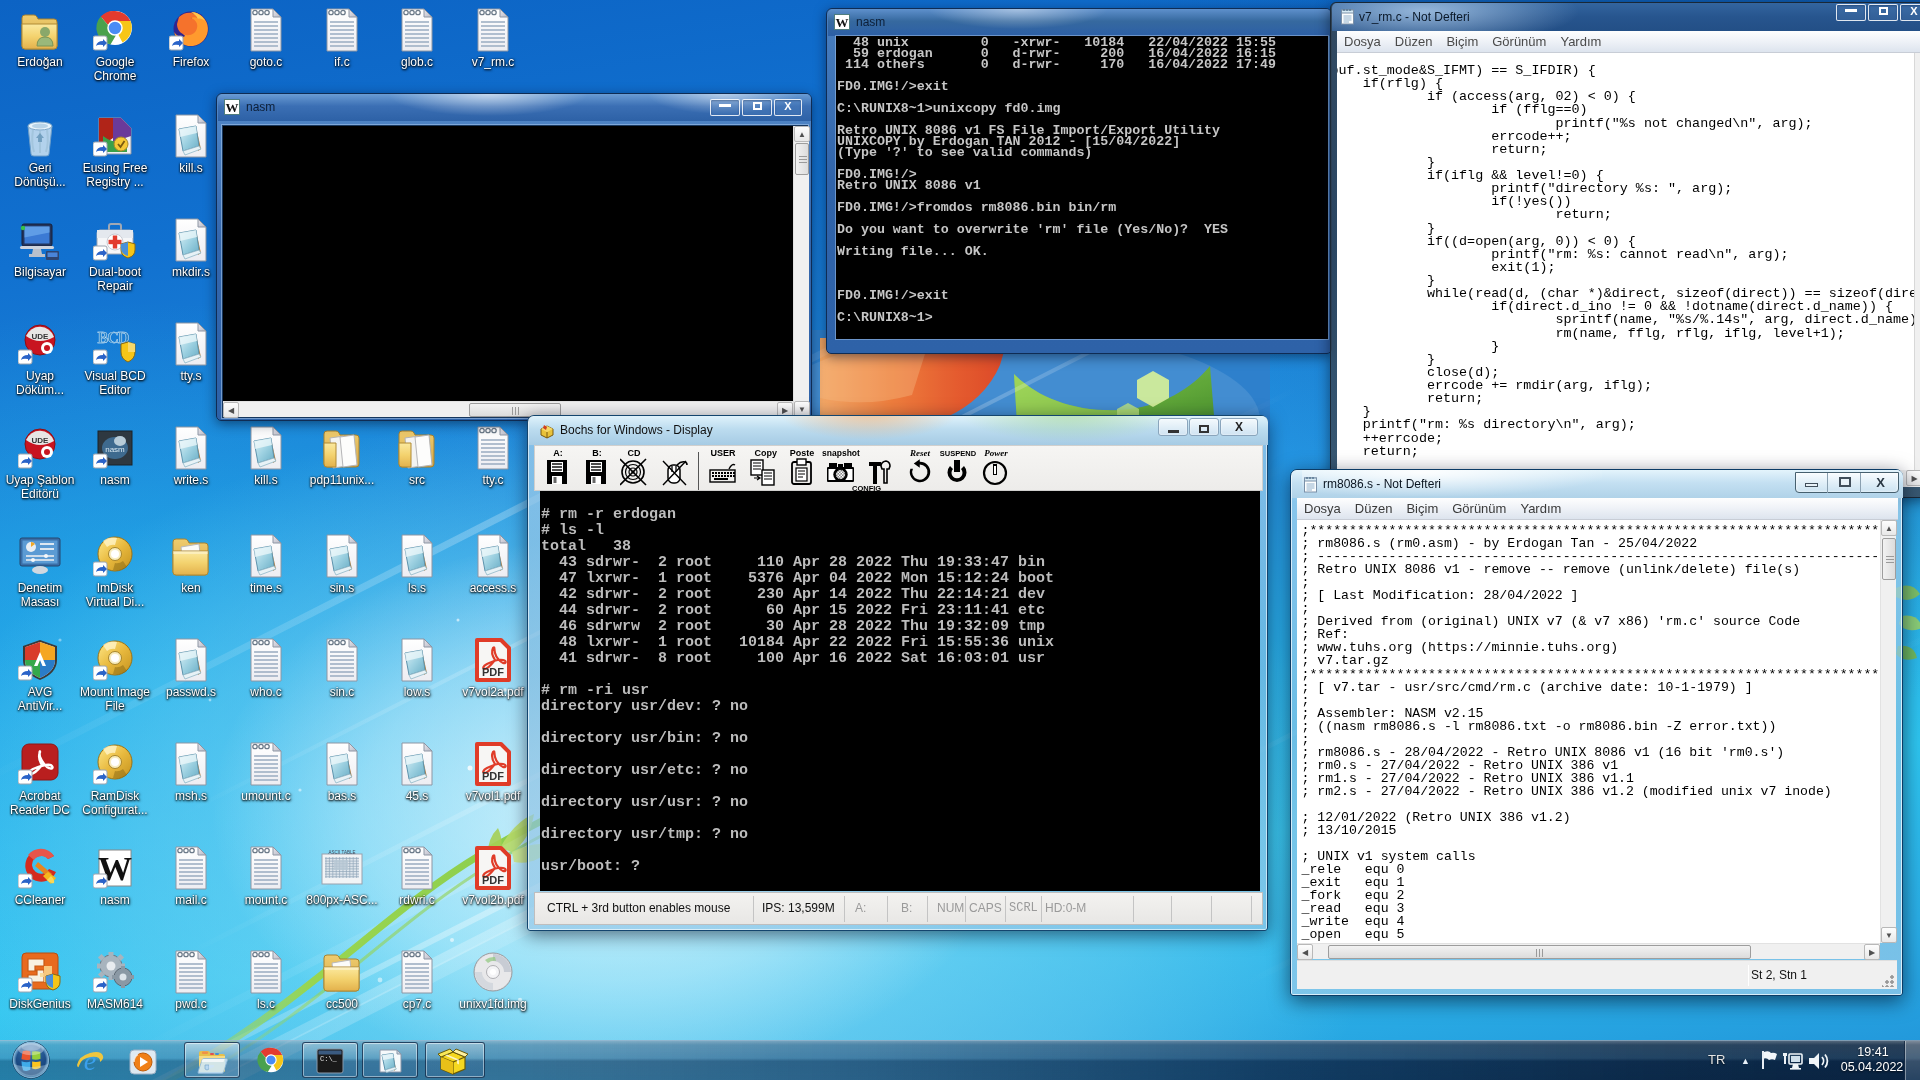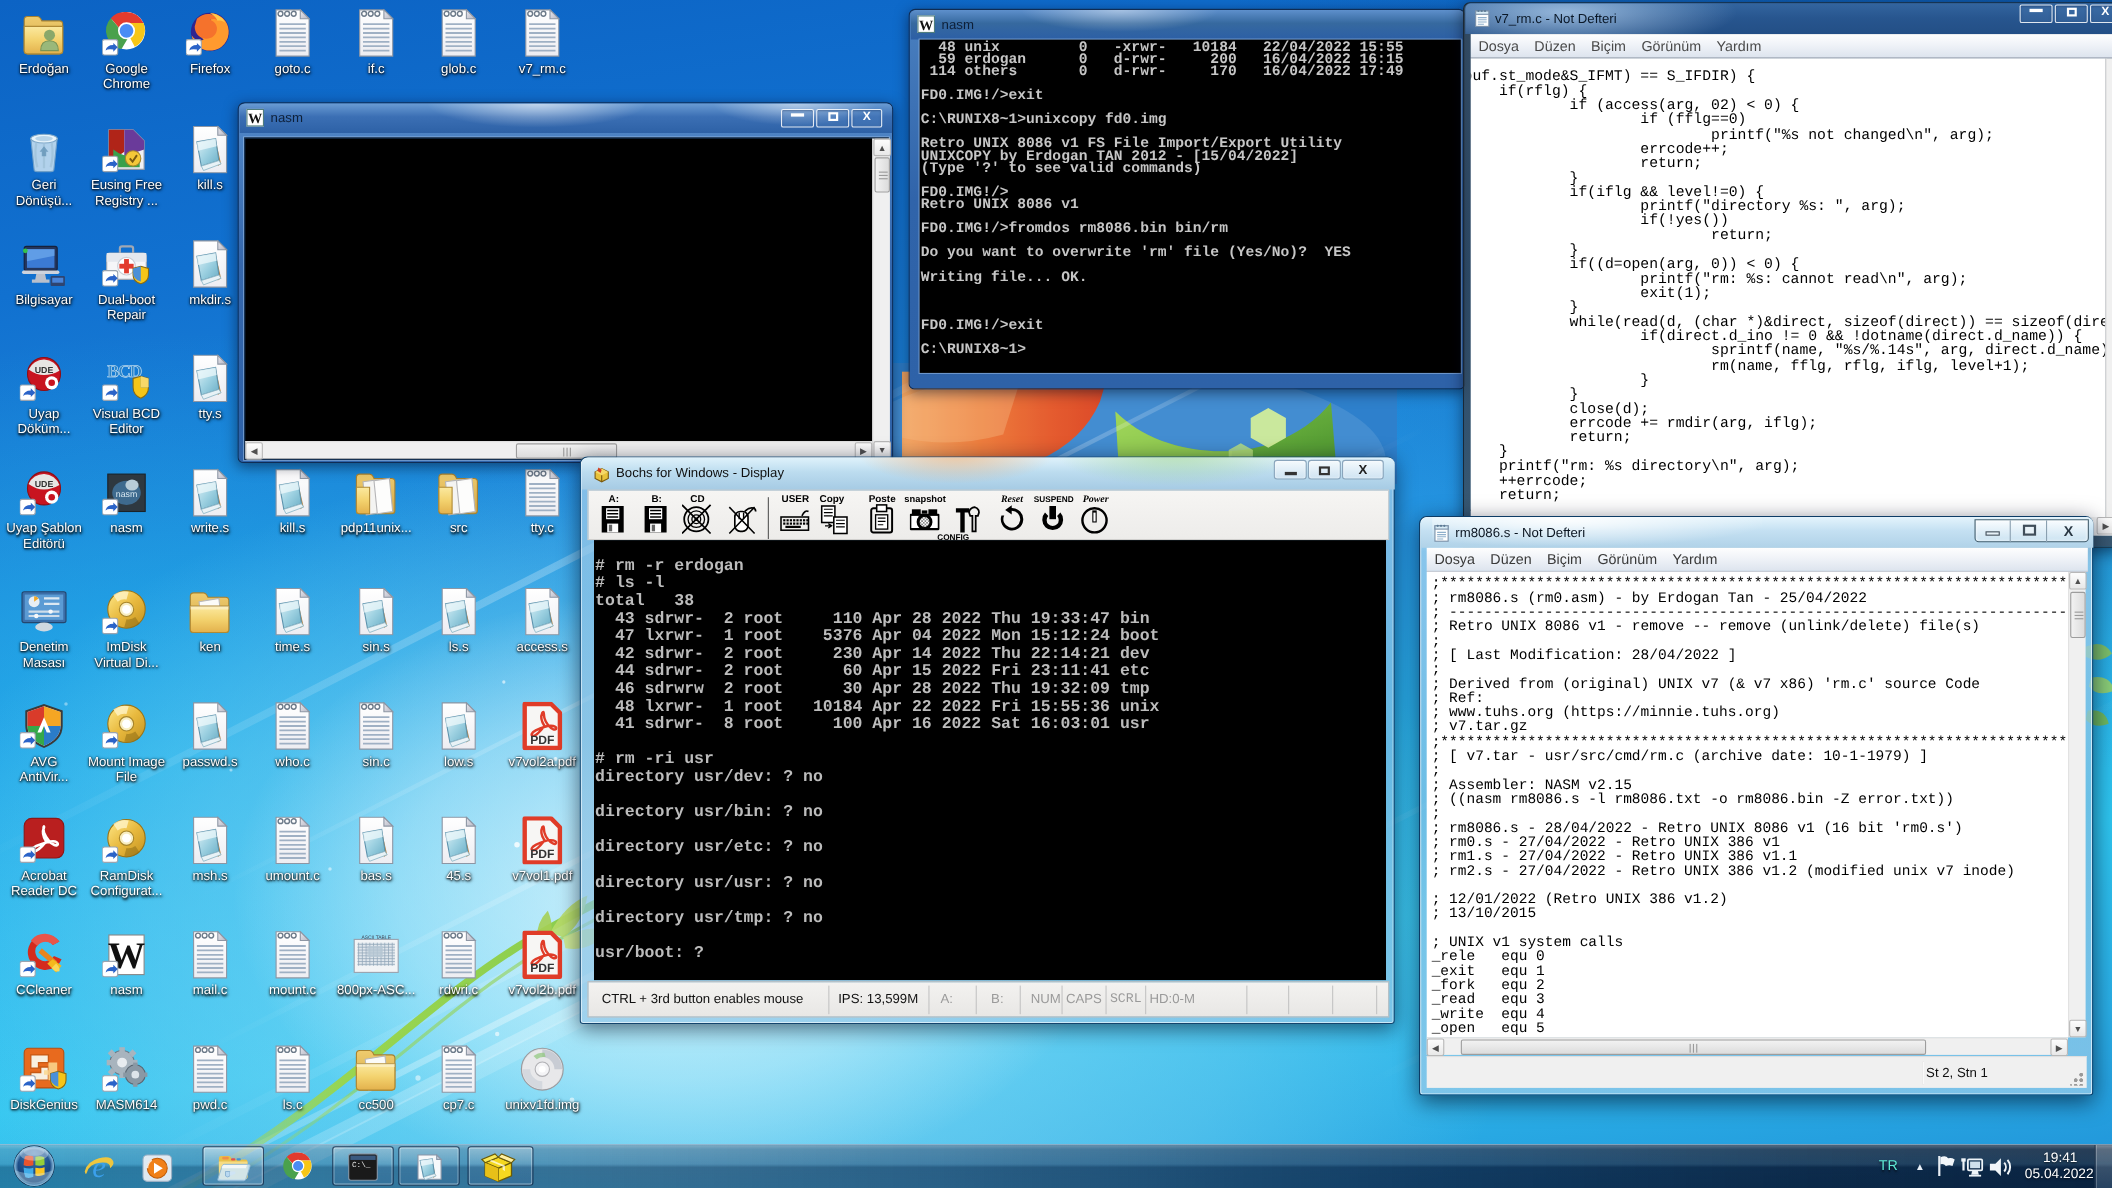--- a/index.html
+++ b/index.html
@@ -910,21 +910,21 @@
             <rect x="6" y="17" width="2" height="2"></rect>
             <rect x="9" y="17" width="2" height="2"></rect>
             <rect x="12" y="17" width="2" height="2"></rect>
             <rect x="15" y="17" width="2" height="2"></rect>
             <rect x="18" y="17" width="2" height="2"></rect>
             <rect x="21" y="17" width="2" height="2"></rect>
             <rect x="24" y="17" width="2" height="2"></rect>
             <rect x="5" y="20" width="14" height="2"></rect>
           </g>
           <path d="M20,11 q3,-6 6,-4" fill="none" stroke="#000" stroke-width="1.4"></path>
-        </svg></div><div class="abs" style="left:210px;top:2px;width:32px;height:44px;text-align:left;"><div style="font:bold 9px 'Liberation Sans';color:#000;height:10px;line-height:10px;white-space:nowrap">Copy</div><svg width="28" height="30" viewBox="0 0 28 30">
+        </svg></div><div class="abs" style="left:210px;top:2px;width:32px;height:44px;text-align:right;"><div style="font:bold 9px 'Liberation Sans';color:#000;height:10px;line-height:10px;white-space:nowrap">Copy</div><svg width="28" height="30" viewBox="0 0 28 30">
           <rect x="2" y="2" width="12" height="15" fill="#fff" stroke="#000" stroke-width="1.4"></rect>
           <g stroke="#000" stroke-width="1">
             <line x1="4" y1="5" x2="12" y2="5"></line>
             <line x1="4" y1="8" x2="12" y2="8"></line>
             <line x1="4" y1="11" x2="12" y2="11"></line>
           </g>
           <rect x="13" y="12" width="12" height="15" fill="#fff" stroke="#000" stroke-width="1.4"></rect>
           <g stroke="#000" stroke-width="1">
             <line x1="15" y1="15" x2="23" y2="15"></line>
             <line x1="15" y1="18" x2="23" y2="18"></line>
@@ -1187,21 +1187,21 @@
     <svg class="abs" style="left:11px;top:2px" width="32" height="32" viewBox="0 0 32 32">
 <path d="M4,12 l12,-5 12,5 0,12 -12,5 -12,-5 Z" fill="#f5d820" stroke="#6a5a08" stroke-width="1.2"></path>
 <path d="M4,12 l12,5 12,-5" fill="none" stroke="#6a5a08" stroke-width="1.2"></path>
 <path d="M16,17 l0,12" stroke="#6a5a08" stroke-width="1.2"></path>
 <path d="M4,12 l12,5 0,12 -12,-5 Z" fill="#e8c018"></path>
 <path d="M16,7 l-12,5 -3,-3 12,-5 Z" fill="#f8e858" stroke="#6a5a08"></path>
 <path d="M16,7 l12,5 3,-3 -12,-5 Z" fill="#fff0a0" stroke="#6a5a08"></path>
 <path d="M10,9.5 l12,5 0,5 -2,-1 0,-3 -12,-5 Z" fill="#fff" opacity=".7"></path>
 </svg>
   </div>
-<div class="abs" style="left:1708px;top:1052px;z-index:11;font-size:13px;color:#5eead4;text-shadow:0 1px 2px rgba(0,0,0,.7);">TR</div>
+<div class="abs" style="left:1708px;top:1052px;z-index:11;font-size:13px;color:#e5e5e5;text-shadow:0 1px 2px rgba(0,0,0,.7);">TR</div>
 <div class="abs" style="left:1741px;top:1056px;z-index:11;color:#e8f0f8;font-size:9px;">▲</div>
 <svg class="abs" style="left:1758px;top:1049px;z-index:11" width="22" height="22" viewBox="0 0 22 22">
  <path d="M5,2 l0,18" stroke="#e8eef4" stroke-width="2"></path>
  <path d="M6,3 q5,-2 7,1 q3,-1 6,1 l-2,6 q-3,-1.5 -6,0 q-2,-2.5 -5,-1.5 Z" fill="#f2f6fa"></path>
 </svg>
 <svg class="abs" style="left:1781px;top:1050px;z-index:11" width="24" height="22" viewBox="0 0 24 22">
  <rect x="8" y="4" width="13" height="10" rx="1" fill="none" stroke="#eef4f8" stroke-width="1.6"></rect>
  <rect x="10" y="6" width="9" height="6" fill="#cfe0ec"></rect>
  <path d="M12,14 l5,0 1,4 -7,0 Z" fill="#eef4f8"></path>
     <rect x="9" y="18" width="11" height="1.6" fill="#eef4f8"></rect>

